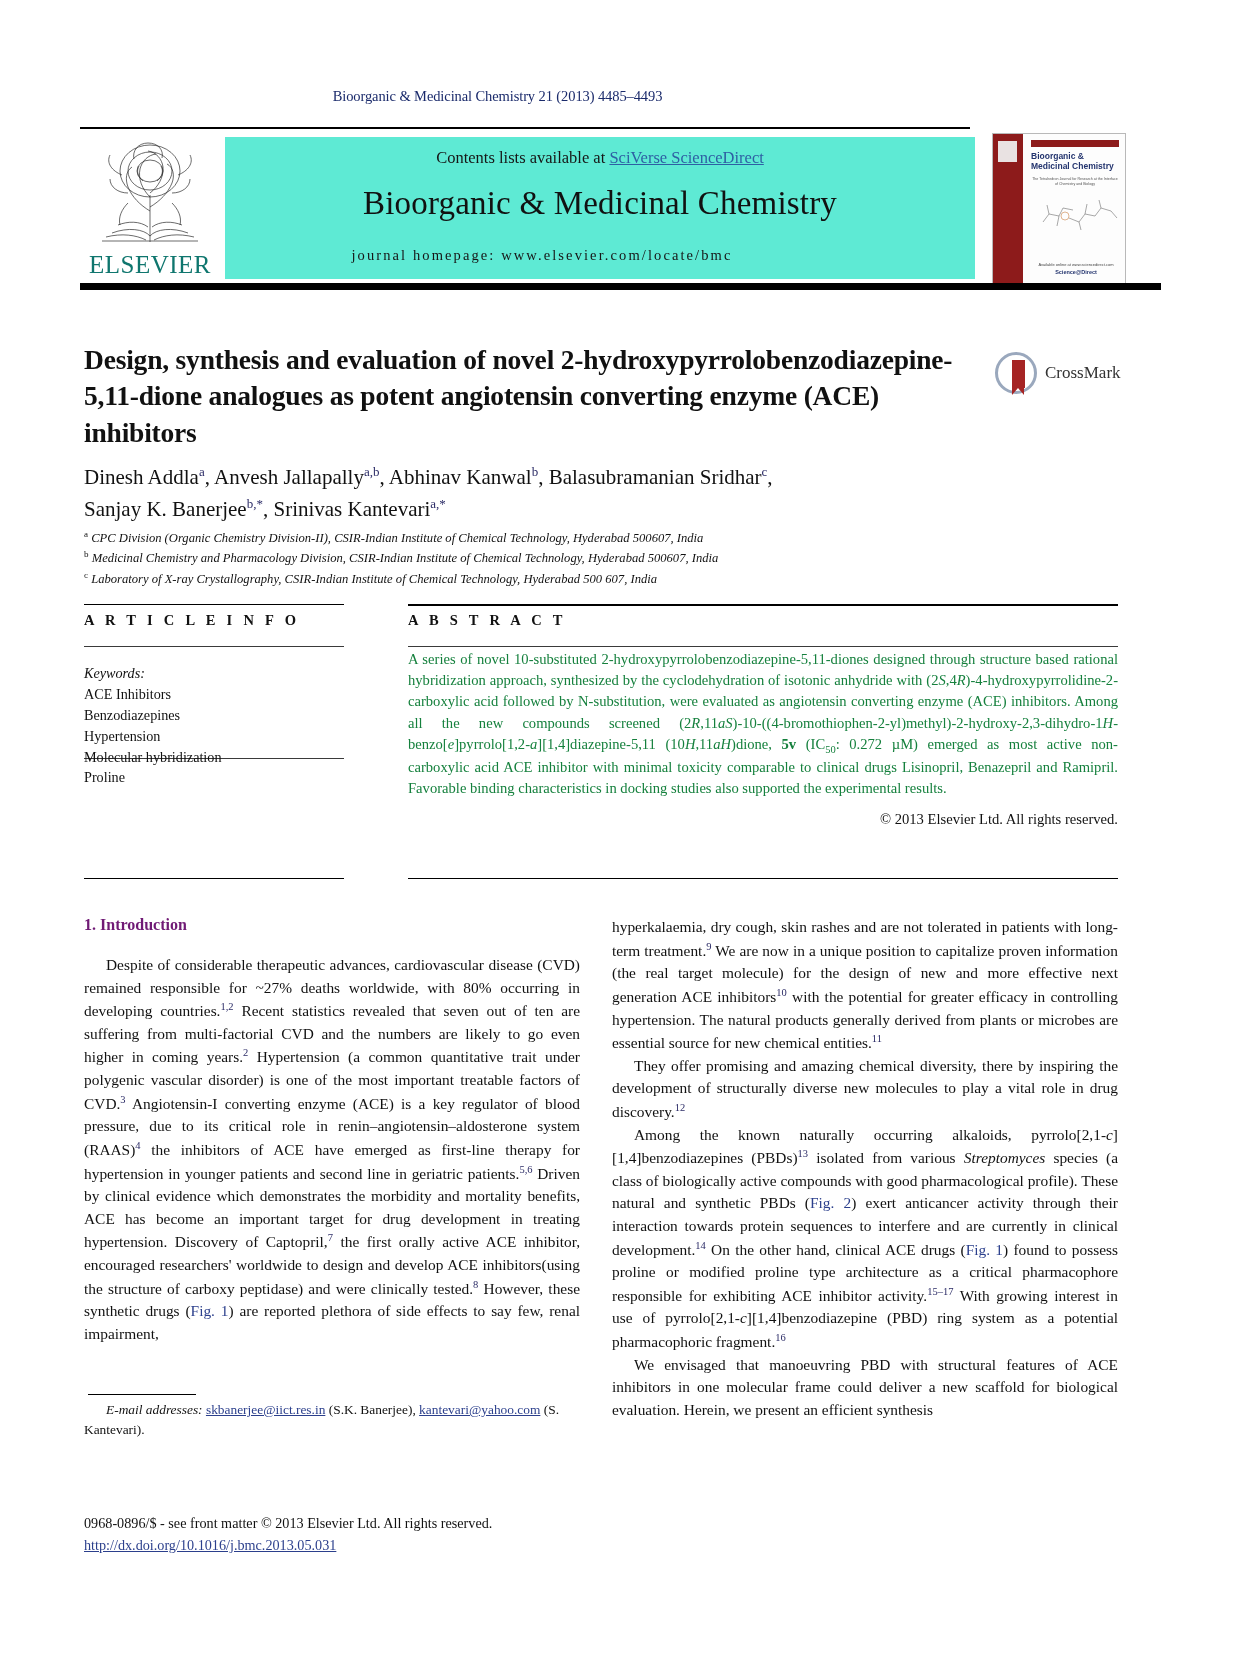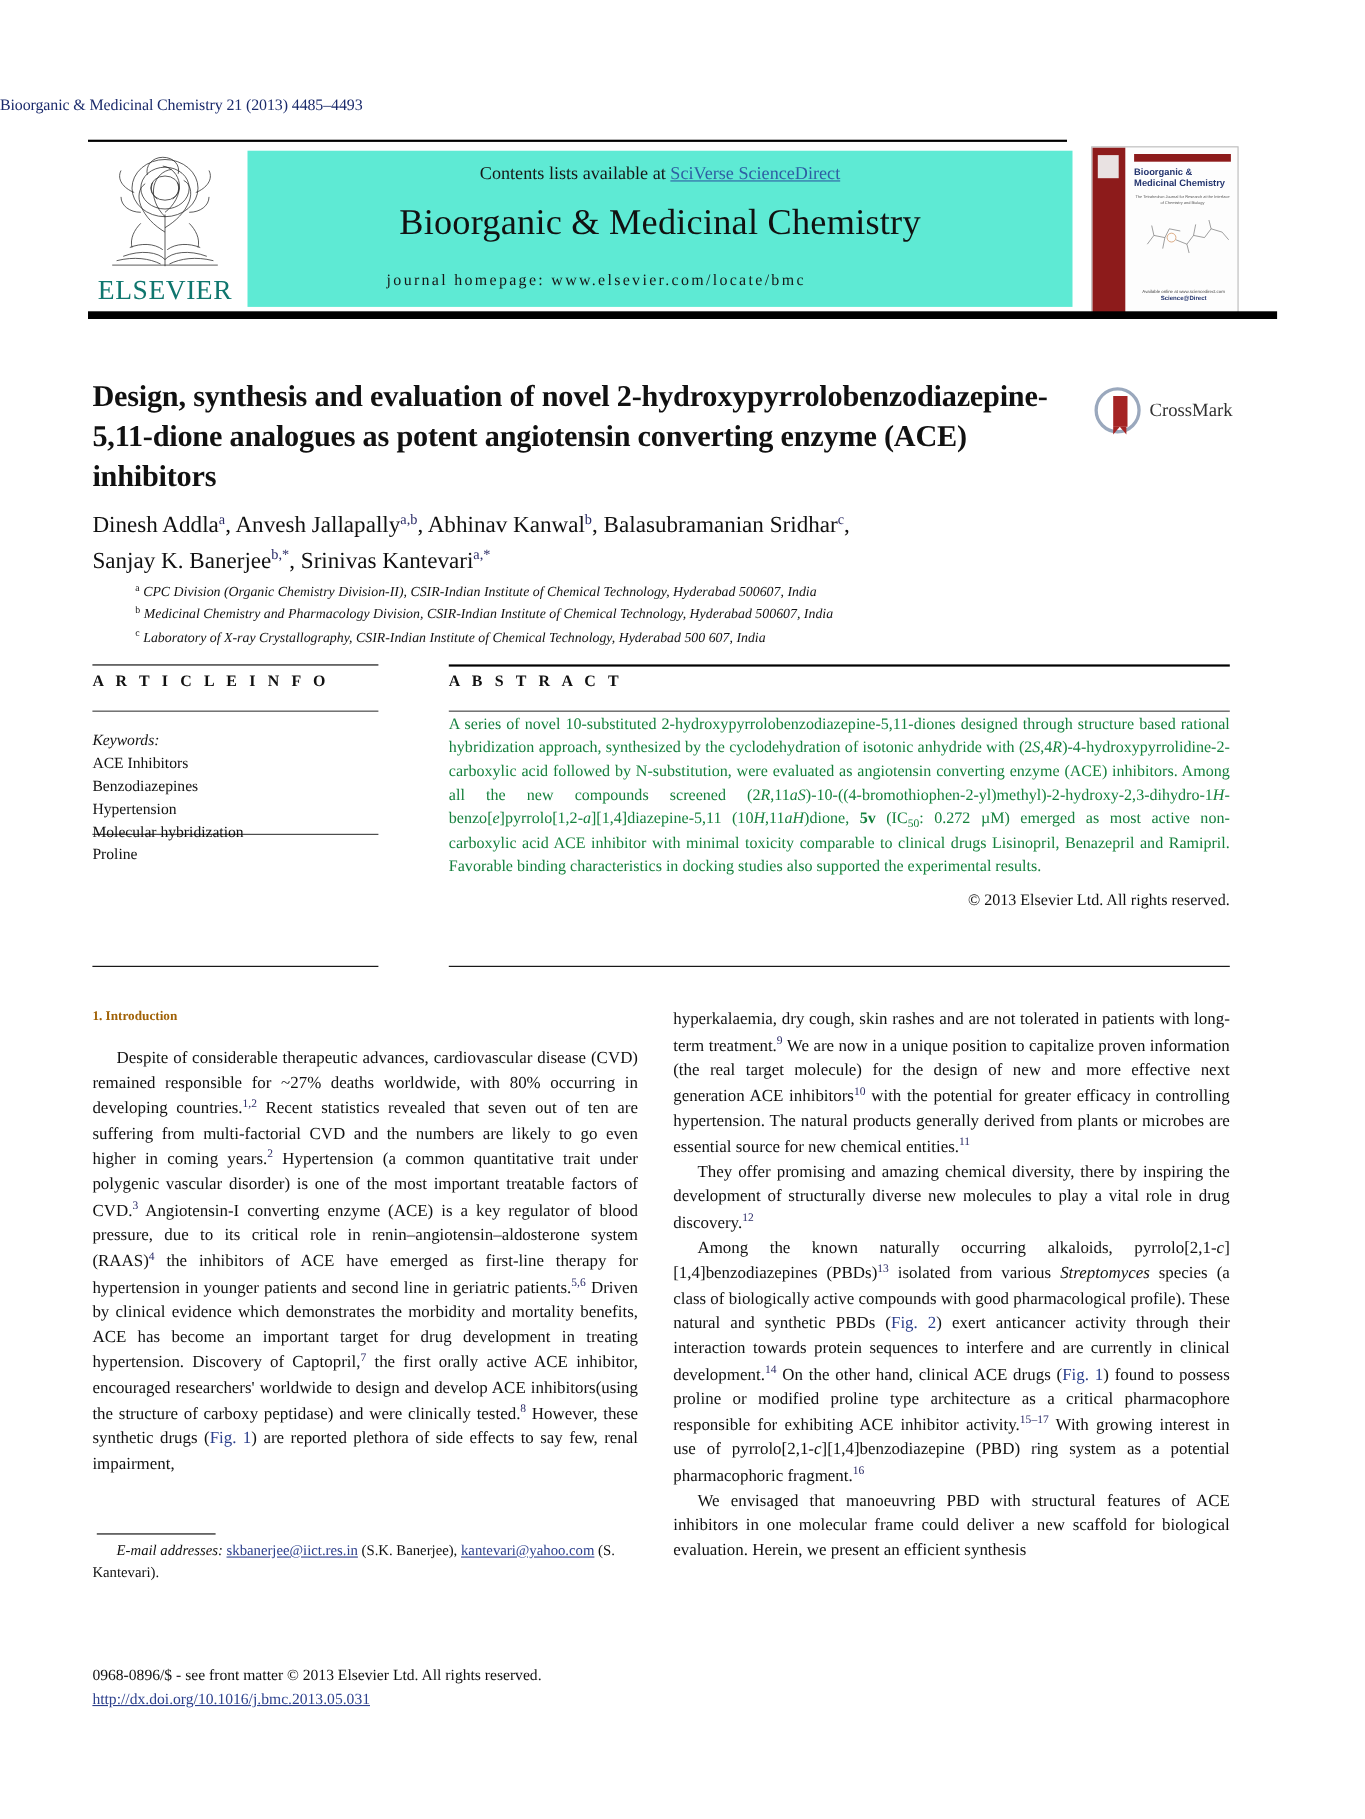--- a/index.html
+++ b/index.html
@@ -21,21 +21,21 @@
     height: 1654px;
     box-sizing: border-box;
   }
 
   
   .running-head {
     position: absolute;
     top: 88px;
     left: 0;
     width: 995px;
-    text-align: left;
+    text-align: center;
     font-size: 14.5px;
     color: #1a2a6b;
     letter-spacing: -0.1px;
   }
 
   
   .masthead {
     position: absolute;
     top: 127px;
     left: 80px;
@@ -248,21 +248,20 @@
   .aff-sup { font-size: 13px; vertical-align: super; color: #2b2b66; }
   .affils {
     position: absolute;
     top: 528px;
     left: 84px;
     width: 900px;
     font-size: 12.6px;
     font-style: italic;
     line-height: 1.52;
     color: #111;
-    margin-left: 39px;
   }
   .affils sup { font-style: normal; font-size: 9px; }
 
   
   .rule {
     position: absolute;
     background: #000;
     height: 1px;
   }
   .rule-thin { background: #3a3a3a; height: 1px; }
@@ -316,24 +315,24 @@
     left: 84px;
     width: 496px;
   }
   .body-right {
     position: absolute;
     top: 916px;
     left: 612px;
     width: 506px;
   }
   h2.head {
-    font-size: 12px;
+    font-size: 16px;
     font-weight: bold;
     margin: 0 0 20px 0;
-    color: #a16207;
+    color: #701a75;
     font-family: "Liberation Serif", serif;
   }
   p.para {
     font-size: 15.4px;
     line-height: 1.465;
     text-align: justify;
     margin: 0;
     color: #111;
     text-indent: 22px;
   }

